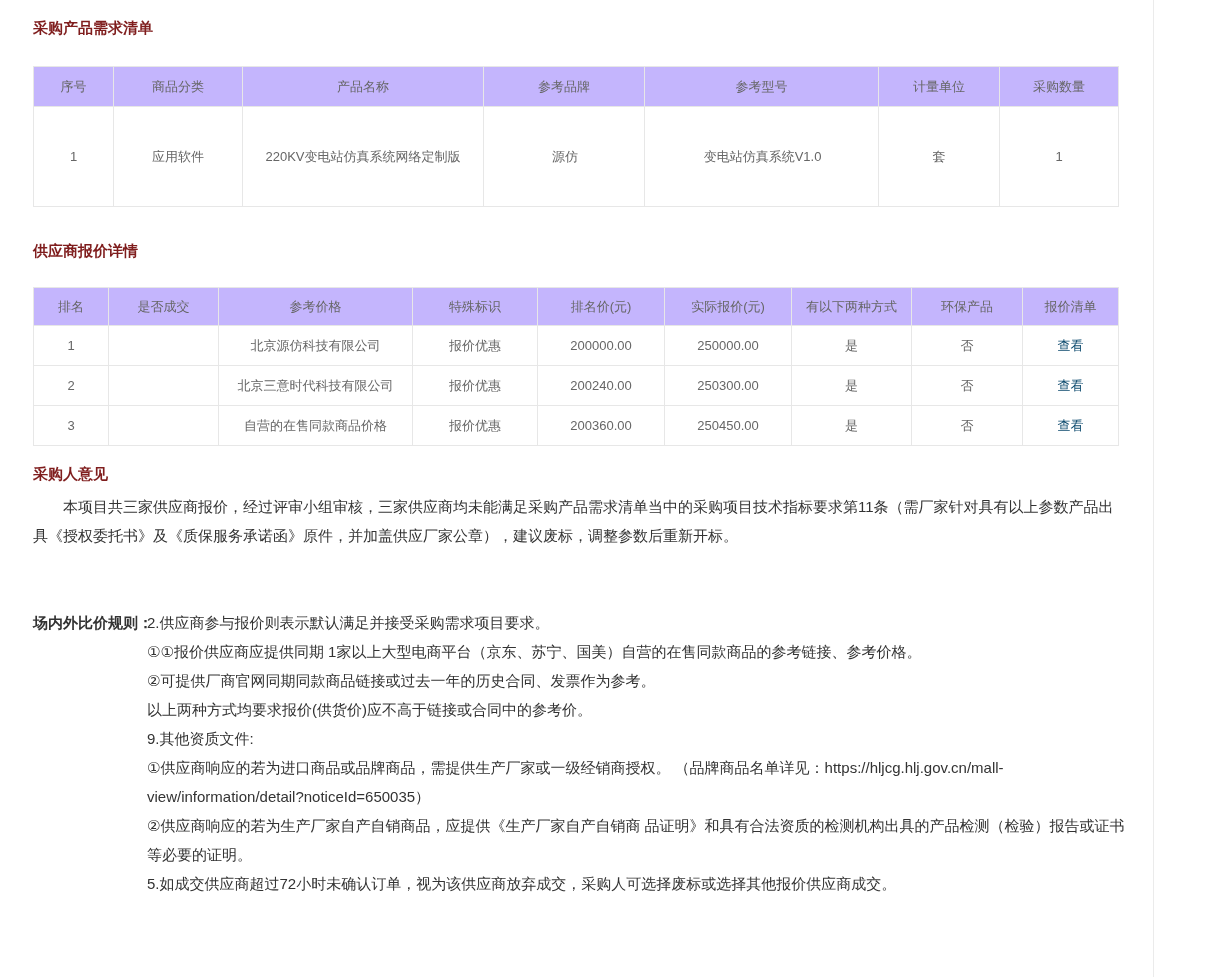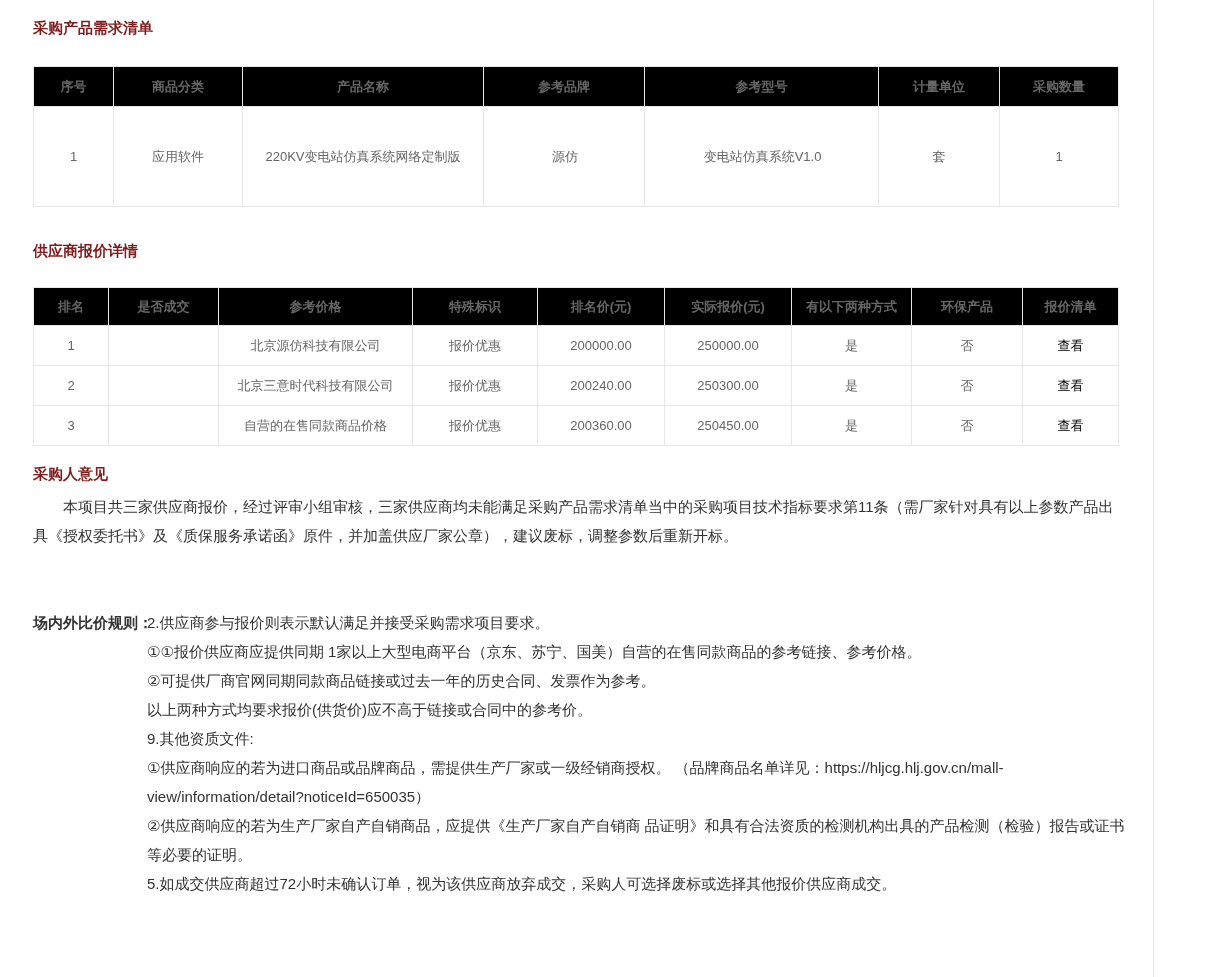--- a/index.html
+++ b/index.html
@@ -32,32 +32,32 @@
   table {
     border-collapse: collapse;
     width: 1085px;
     table-layout: fixed;
     font-size: 13px;
     color: #666;
     text-align: center;
   }
   th, td { border: 1px solid #e7e7e7; padding: 2px 8px; word-break: break-all; }
   thead th {
-    background: #000000;
-    font-weight: bold;
+    background: #c4b5fd;
+    font-weight: normal;
     color: #666;
   }
   .product-table thead th { height: 40px; }
   .product-table tbody td { height: 100px; }
   .product-table td.al { text-align: center; padding-left: 10px; }
   .quote-table thead th { height: 38px; }
   .quote-table tbody td { height: 40px; }
 
   .link {
-    color: #000000;
+    color: #0c4a6e;
     cursor: pointer;
     text-decoration: none;
   }
 
   .opinion-text {
     margin: 0;
     font-size: 15px;
     line-height: 29px;
     color: #333;
     text-indent: 2em;

